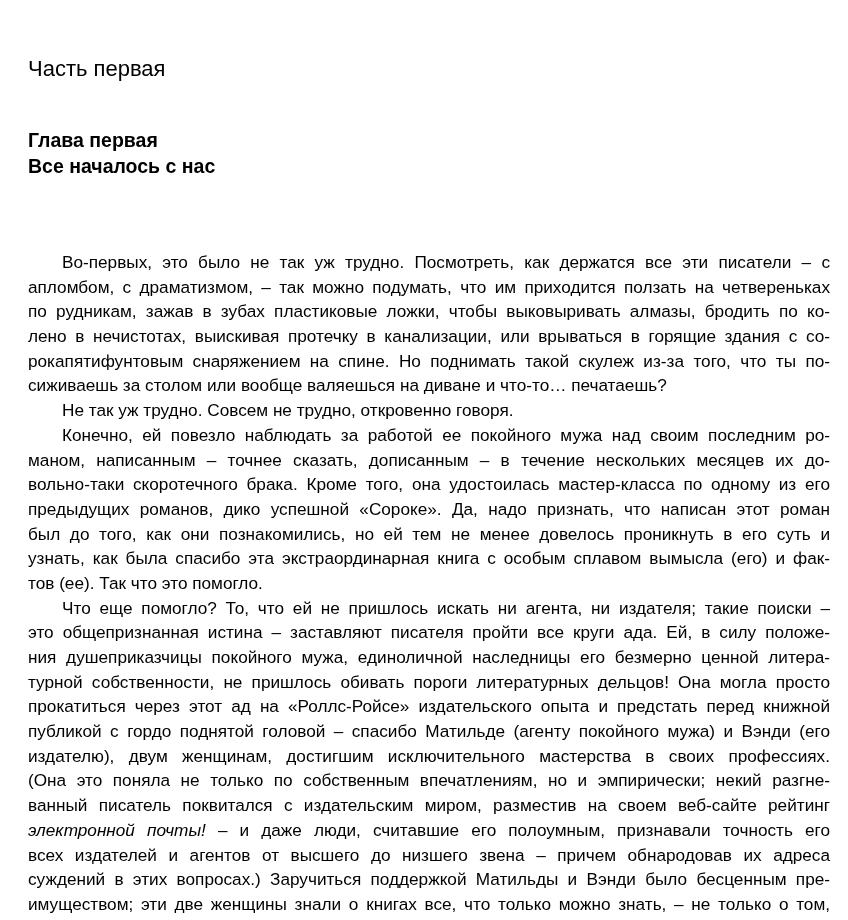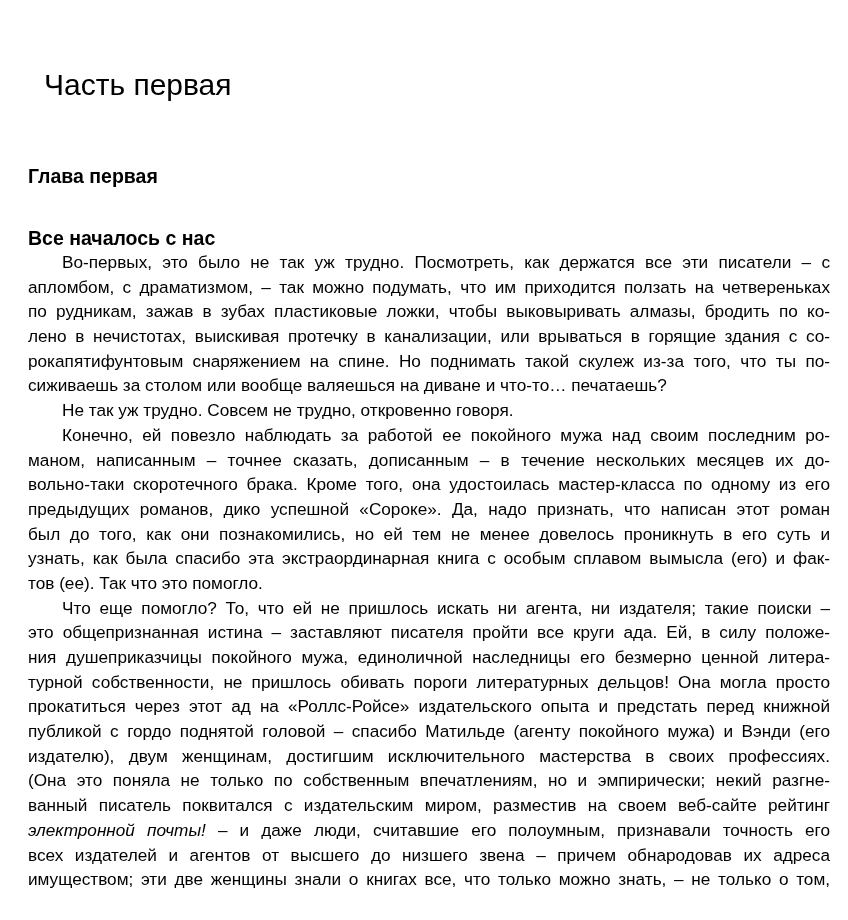--- a/index.html
+++ b/index.html
@@ -1,21 +1,21 @@
 <!DOCTYPE html>
 <html><head>
 <meta charset="utf-8">
 <style>
   html, body { margin: 0; padding: 0; background: #ffffff; }
   body { width: 848px; height: 920px; overflow: hidden; position: relative;
          font-family: "Liberation Sans", sans-serif; color: #000; }
   .page { position: absolute; left: 28px; top: 0; width: 802px; }
-  .part-title { position: absolute; top: 56px; left: 0; font-size: 30px; font-weight: normal; margin: 16px; line-height: 26px; }
+  .part-title { position: absolute; top: 56px; left: 0; font-size: 22px; font-weight: normal; margin: 0; line-height: 26px; }
   .chapter { position: absolute; top: 127px; left: 0; font-size: 19.5px; font-weight: bold; margin: 0; line-height: 26px; }
-  .chapter div { display: block; margin-top: 36px; }
+  .chapter div { display: block; }
   .body { position: absolute; top: 202px; left: 0; width: 802px; font-size: 17.2px; line-height: 24.7px; margin-top: 48px; }
   .line { display: block; white-space: nowrap; text-align: justify; text-align-last: justify; height: 24.7px; }
   .line.last { text-align-last: left; }
   .line.indent { padding-left: 34px; }
   em { font-style: italic; }
 </style>
 </head>
 <body>
 
 <div class="page">
@@ -43,15 +43,16 @@
       <span class="line">это общепризнанная истина – заставляют писателя пройти все круги ада. Ей, в силу положе-</span>
       <span class="line">ния душеприказчицы покойного мужа, единоличной наследницы его безмерно ценной литера-</span>
       <span class="line">турной собственности, не пришлось обивать пороги литературных дельцов! Она могла просто</span>
       <span class="line">прокатиться через этот ад на «Роллс-Ройсе» издательского опыта и предстать перед книжной</span>
       <span class="line">публикой с гордо поднятой головой – спасибо Матильде (агенту покойного мужа) и Вэнди (его</span>
       <span class="line">издателю), двум женщинам, достигшим исключительного мастерства в своих профессиях.</span>
       <span class="line">(Она это поняла не только по собственным впечатлениям, но и эмпирически; некий разгне-</span>
       <span class="line">ванный писатель поквитался с издательским миром, разместив на своем веб-сайте рейтинг</span>
       <span class="line"><em>электронной почты!</em><span> – и даже люди, считавшие его полоумным, признавали точность его</span></span>
       <span class="line">всех издателей и агентов от высшего до низшего звена – причем обнародовав их адреса</span>
+      <span class="line">суждений в этих вопросах.) Заручиться поддержкой Матильды и Вэнди было бесценным пре-</span>
       <span class="line">имуществом; эти две женщины знали о книгах все, что только можно знать, – не только о том,</span>
     </div>
 </div>
 
 </body></html>

